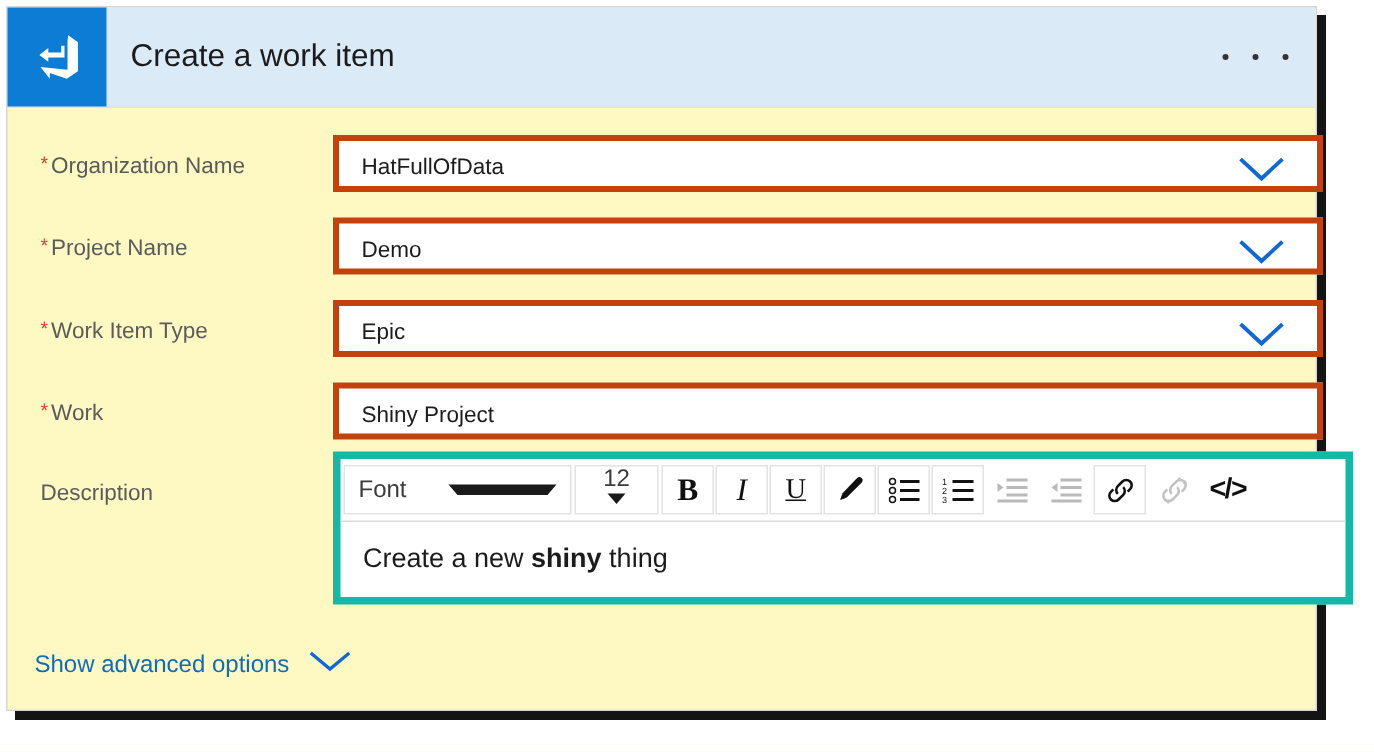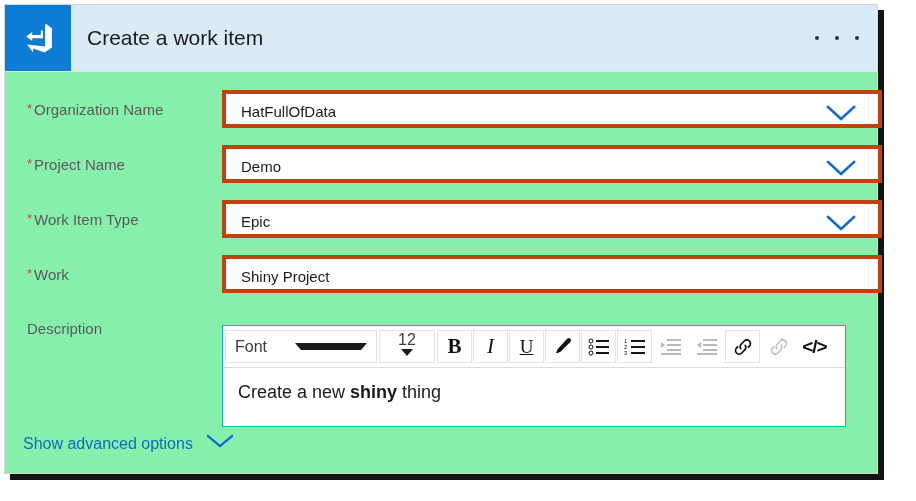--- a/index.html
+++ b/index.html
@@ -13,21 +13,21 @@
     font-family: "Liberation Sans", sans-serif;
     overflow: hidden;
   }
 
   .card {
     position: absolute;
     left: 4px;
     top: 4px;
     width: 874px;
     height: 470px;
-    background: #86efac;
+    background: #fef9c3;
     border: 1px solid #d6d6d6;
     box-shadow: 6px 6px 0 0 rgba(0,0,0,0.92);
     box-sizing: border-box;
   }
 
   
   .card-header {
     position: relative;
     height: 66px;
     background: #dbeaf7;
@@ -125,26 +125,25 @@
     position: absolute;
     right: 22px;
     top: 11px;
   }
 
   
   .editor {
     position: absolute;
     left: 217px;
     top: 296px;
-    width: 624px;
+    width: 680px;
     height: 102px;
-    border: 1px solid #14b8a6;
+    border: 5px solid #14b8a6;
     background: #ffffff;
     box-sizing: border-box;
-    margin-top: 24px;
   }
   .toolbar {
     position: relative;
     height: 41px;
     border-bottom: 1px solid #dadada;
     display: flex;
     align-items: center;
     padding-left: 2px;
   }
   .tb-select {

